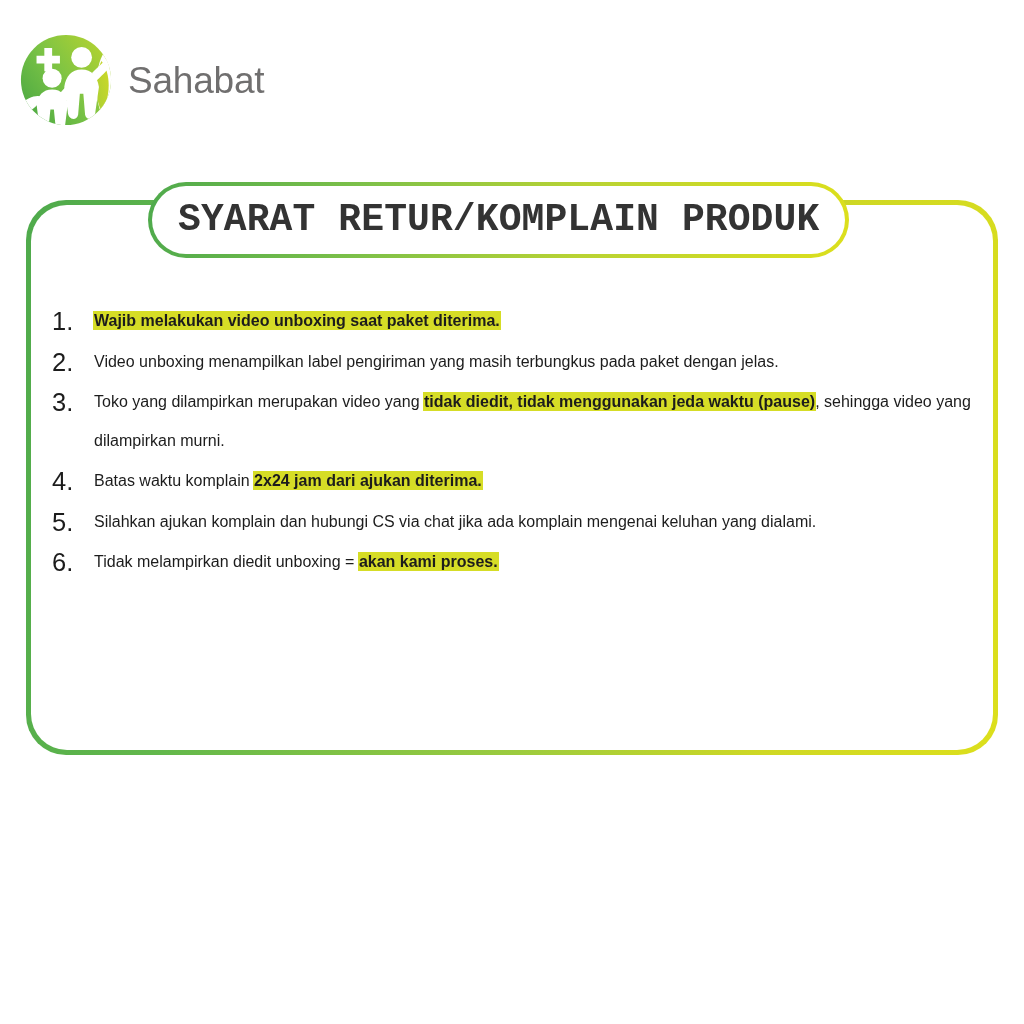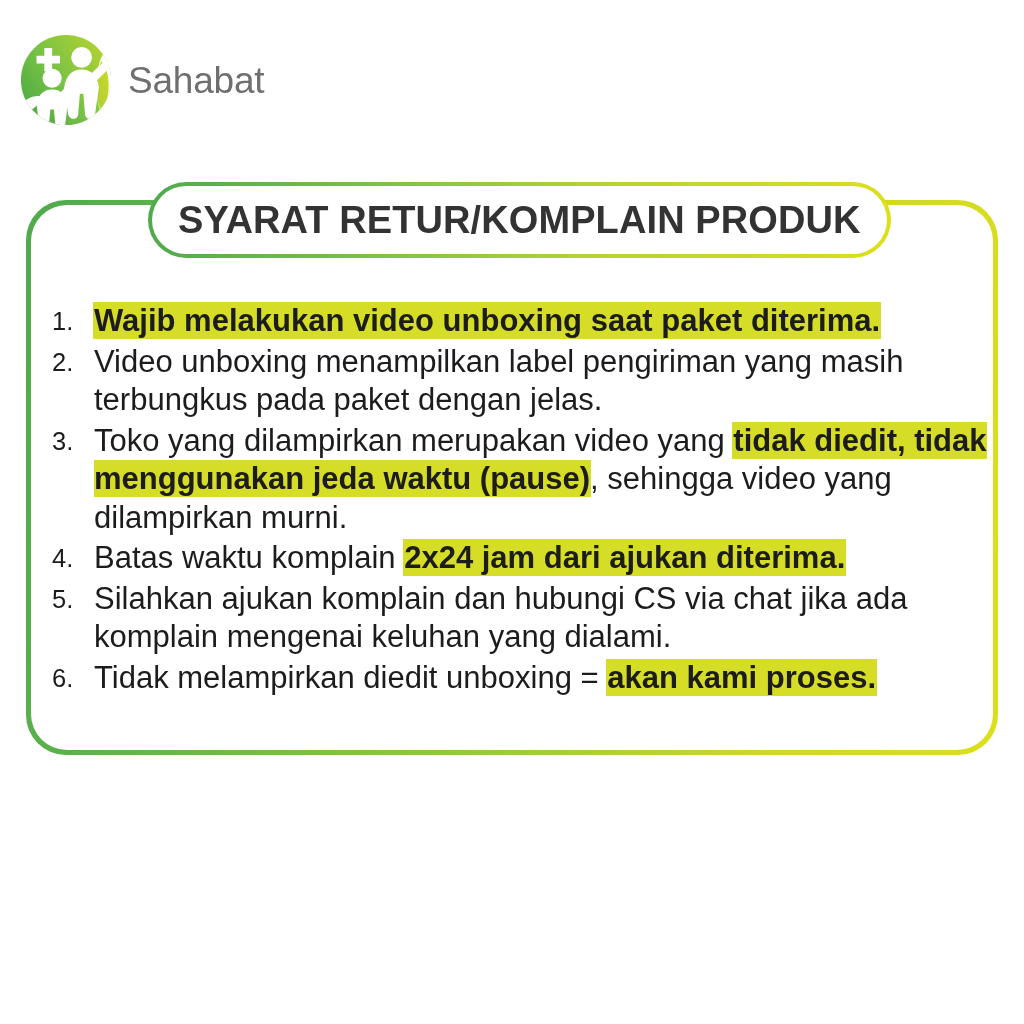--- a/index.html
+++ b/index.html
@@ -92,20 +92,21 @@
     z-index: 4;
   }
   .title-pill-inner {
     height: 100%;
     border-radius: 34px;
     background: #ffffff;
     display: flex;
     align-items: center;
     padding: 0 26px 0 26px;
     box-sizing: border-box;
+    font-family: Liberation Mono, monospace;
   }
   .title-text {
     font-size: 38px;
     font-weight: 700;
     color: #333333;
     letter-spacing: 0.1px;
     white-space: nowrap;
     line-height: 1;
   }
 
@@ -127,21 +128,21 @@
     text-align: left;
     padding-left: 2px;
     font-size: 25.5px;
     line-height: 38.5px;
     color: #1c1c1c;
     font-weight: 400;
     box-sizing: border-box;
   }
   .term-body {
     flex: 1 1 auto;
-    font-size: 31px;
+    font-size: 16px;
     line-height: 38.5px;
     color: #1c1c1c;
     font-weight: 400;
     max-width: 900px;
   }
   .term-body .hl {
     background: #d6dd26;
     font-weight: 700;
     box-shadow: 0 0 0 1px #d6dd26;
   }

